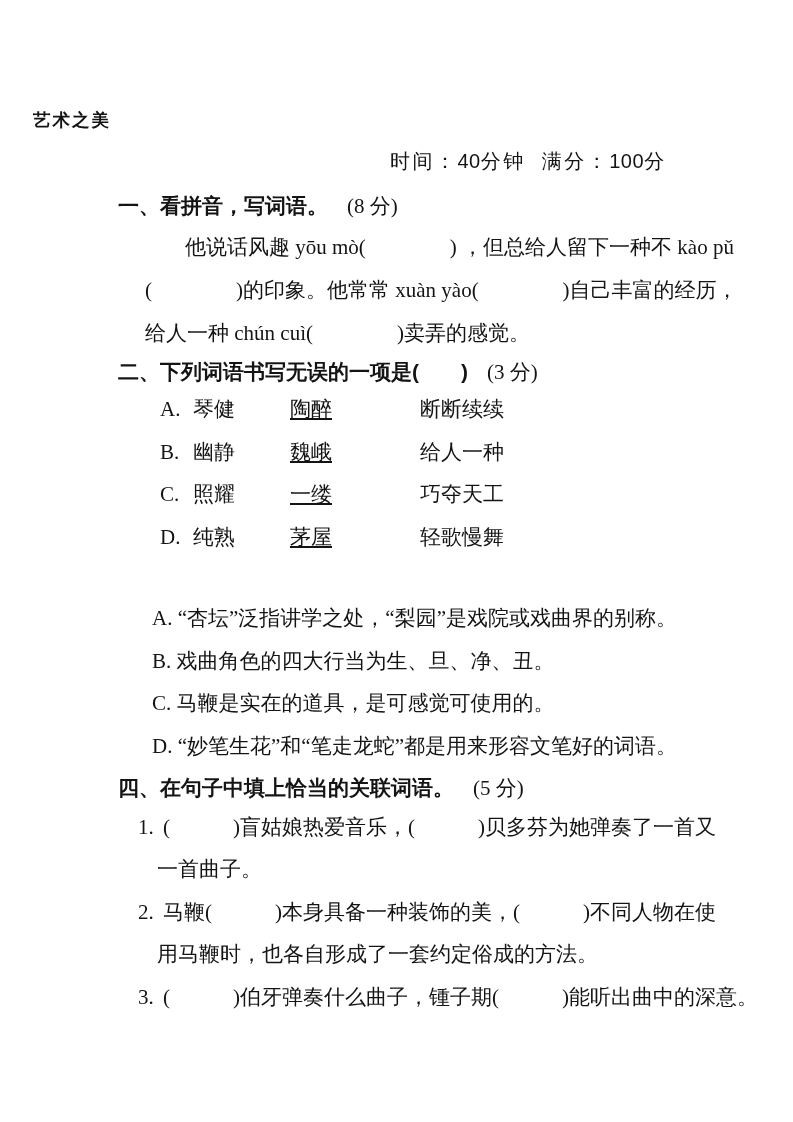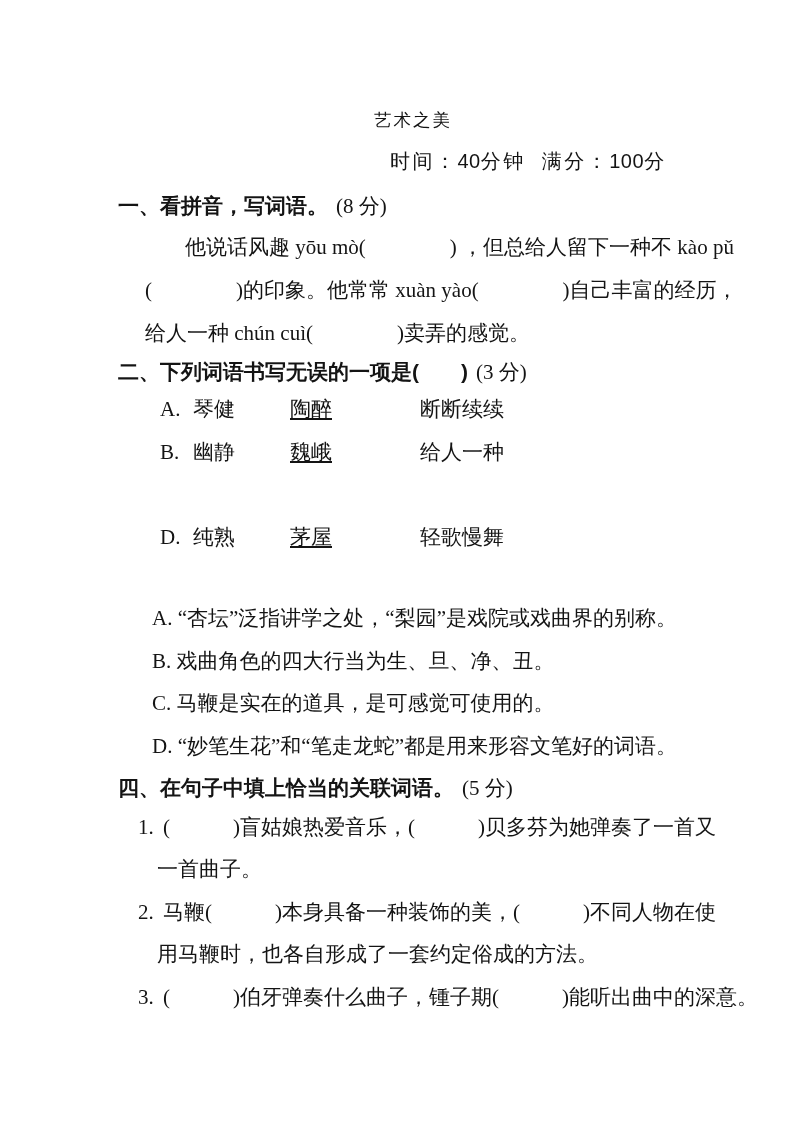--- a/index.html
+++ b/index.html
@@ -16,42 +16,42 @@
   .line {
     position: absolute;
     white-space: nowrap;
     font-size: 21px;
     line-height: 24px;
   }
   .title {
     position: absolute;
     left: 33px;
     width: 760px;
-    text-align: center;
+    text-align: left;
     font-family: "Liberation Sans", sans-serif;
-    font-weight: 400;
+    font-weight: 700;
     font-size: 17.5px;
     letter-spacing: 2px;
   }
   .info { font-size: 20px; }
   .info .cjk { letter-spacing: 2.5px; }
   .info .num {
     font-family: "Liberation Sans", sans-serif;
     letter-spacing: 0.5px;
     margin: 0 0;
   }
   .info .gap { display: inline-block; width: 16px; }
   .heading-text {
     font-family: "Liberation Sans", sans-serif;
     font-weight: 700;
   }
   .score {
     font-family: "Liberation Serif", serif;
     font-weight: 400;
-    margin-left: 8px;
+    margin-left: 19px;
   }
   .opt-label { display: inline-block; width: 33px; }
   .opt-w1 { display: inline-block; width: 97px; }
   .opt-w2 { display: inline-block; width: 130px; text-decoration: underline; }
   .item-num { display: inline-block; width: 25px; }
 </style>
 </head>
 <body>
 
 <div class="page">
@@ -71,20 +71,23 @@
 
   <div class="line" style="top:360px; left:118px">
     <span class="heading-text">二、下列词语书写无误的一项是(　　)</span><span class="score">(3 分)</span>
   </div>
   <div class="line" style="top:397px; left:160px">
     <span class="opt-label">A.</span><span class="opt-w1">琴健</span><span class="opt-w2">陶醉</span><span>断断续续</span>
   </div>
   <div class="line" style="top:440px; left:160px">
     <span class="opt-label">B.</span><span class="opt-w1">幽静</span><span class="opt-w2">魏峨</span><span>给人一种</span>
   </div>
+  <div class="line" style="top:482px; left:160px">
+    <span class="opt-label">C.</span><span class="opt-w1">照耀</span><span class="opt-w2">一缕</span><span>巧夺天工</span>
+  </div>
   <div class="line" style="top:525px; left:160px">
     <span class="opt-label">D.</span><span class="opt-w1">纯熟</span><span class="opt-w2">茅屋</span><span>轻歌慢舞</span>
   </div>
 
   <div class="line" style="top:606px; left:152px">A. “杏坛”泛指讲学之处，“梨园”是戏院或戏曲界的别称。</div>
   <div class="line" style="top:649px; left:152px">B. 戏曲角色的四大行当为生、旦、净、丑。</div>
   <div class="line" style="top:734px; left:152px">D. “妙笔生花”和“笔走龙蛇”都是用来形容文笔好的词语。</div>
   <div class="line" style="top:691px; left:152px">C. 马鞭是实在的道具，是可感觉可使用的。</div>
 
   <div class="line" style="top:776px; left:118px">

